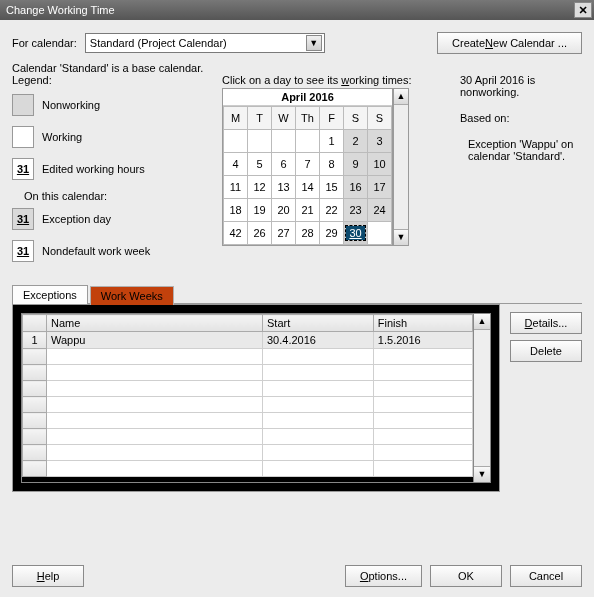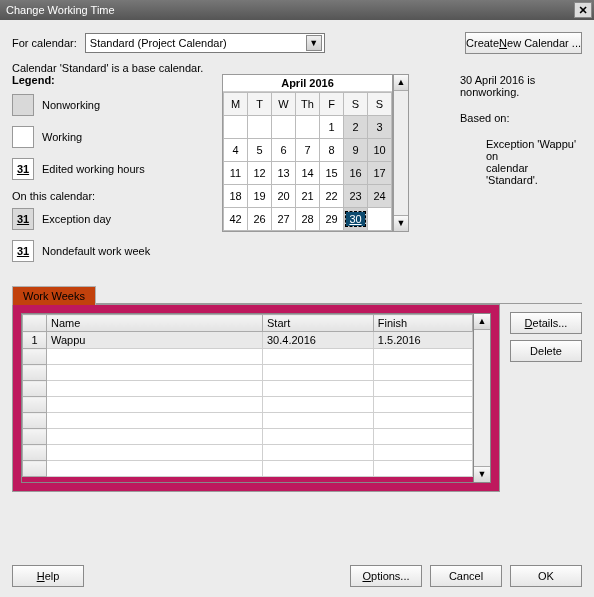--- a/index.html
+++ b/index.html
@@ -50,33 +50,33 @@
   background: linear-gradient(#f0f0f0,#d0d0d0);
   border: 1px solid #888;
   text-align: center;
   line-height: 14px;
   font-size: 9px;
 }
 .btn {
   height: 22px;
   background: linear-gradient(#fefefe,#e6e6e6);
   border: 1px solid #8a8a8a;
-  padding: 0 0;
+  padding: 0 14px;
   font-size: 11px;
   display: inline-flex;
   align-items: center;
   justify-content: center;
   cursor: default;
 }
 .row1 .spacer { flex: 1; }
 .subtext { }
 
 .midarea { display: flex; gap: 10px; }
 .legend { width: 200px; }
-.legend h4 { margin: 0 0 8px 0; font-weight: bold; font-size: 11px; }
+.legend h4 { margin: 0 0 8px 0; font-weight: normal; font-size: 11px; }
 .legend-item { display: flex; align-items: center; gap: 8px; margin: 6px 0 10px 0; }
 .swatch-working { width: 22px; height: 22px; background: #fff; border: 1px solid #999; }
 .swatch-nonworking { width: 22px; height: 22px; background: #d9d9d9; border: 1px solid #999; }
 .swatch-edited { width: 22px; height: 22px; background: #fff; border: 1px solid #999; text-decoration: underline; font-weight: bold; display:flex; align-items:center; justify-content:center; }
 .swatch-exception { width: 22px; height: 22px; background: #d9d9d9; border: 1px solid #999; text-decoration: underline; font-weight: bold; display:flex; align-items:center; justify-content:center; }
 .swatch-nondefault { width: 22px; height: 22px; background: #fff; border: 1px solid #999; text-decoration: underline; font-weight: bold; display:flex; align-items:center; justify-content:center; }
 
 .calarea { width: 220px; }
 .calhint { margin-bottom: 2px; }
 .calwrap { display:flex; }
@@ -103,36 +103,36 @@
   width: 16px;
   border: 1px solid #9a9a9a;
   background:#eee;
   display:flex; flex-direction:column; justify-content:space-between;
 }
 .sbtn { height:16px; background:linear-gradient(#fafafa,#d8d8d8); border-bottom:1px solid #aaa; text-align:center; font-size:9px; line-height:14px;}
 .sbtn.bottom{border-top:1px solid #aaa;border-bottom:none;}
 
 .infoarea { flex:1; padding-left:8px; }
 .infoarea p{ margin:0 0 14px 0;}
-.infoarea .indent{ margin-left:26px;}
+.infoarea .indent{ margin-left:8px;}
 
 .tabs { margin-top: 12px; display:flex; border-bottom:1px solid #9a9a9a; }
 .tab {
   padding: 3px 10px;
   border: 1px solid #9a9a9a;
   border-bottom: none;
   background:#fdfdfd;
   position:relative;
   top:1px;
   margin-right:2px;
 }
 .tab.inactive { background:#c2410c; border-color:#b0b0b0; top:2px;}
 
 .gridarea{ display:flex; gap:10px; margin-top:0; align-items:flex-start;}
-.gridbox{ flex:1; border:1px solid #9a9a9a; padding:8px; background:#be185d;}
+.gridbox{ flex:1; border:1px solid #9a9a9a; padding:8px; background:#000000;}
 .grid {
   display:flex;
   border:1px solid #888;
   height:170px;
 }
 .gridtable{ flex:1; border-right:1px solid #888;}
 .gridtable table{ border-collapse:collapse; width:100%; }
 .gridtable th{
   background:linear-gradient(#f4f4f4,#e3e3e3);
   border:1px solid #aaa;
@@ -206,36 +206,39 @@
       <div class="legend-item">
         <div class="swatch-working"></div>
         <span>Working</span>
       </div>
       <div class="legend-item">
         <div class="swatch-edited">
             <span>31</span>
           </div>
         <span>Edited working hours</span>
       </div>
-      <div style="margin:4px 0 6px 0;">On this calendar:</div>
+      <div style="margin:4px 0 6px 12px;">On this calendar:</div>
       <div class="legend-item">
         <div class="swatch-exception">
             <span>31</span>
           </div>
         <span>Exception day</span>
       </div>
       <div class="legend-item">
         <div class="swatch-nondefault">
             <span>31</span>
           </div>
         <span>Nondefault work week</span>
       </div>
     </div>
 
     <div class="calarea">
+      <div class="calhint">
+        <span>Click on a day to see its </span><u class="acc">w</u><span>orking times:</span>
+      </div>
       <div class="calwrap">
         <div class="calbox">
           <div class="caltitle">April 2016</div>
           <table class="caltable" id="caltable">
               <tbody>
                 <tr>
                   <th>M</th>
                   <th>T</th>
                   <th>W</th>
                   <th>Th</th>
@@ -300,20 +303,21 @@
 
     <div class="infoarea">
       <p>30 April 2016 is nonworking.</p>
       <p>Based on:</p>
       <div class="indent">Exception 'Wappu' on</div>
       <div class="indent">calendar 'Standard'.</div>
     </div>
   </div>
 
   <div class="tabs">
+    <div class="tab">Exceptions</div>
     <div class="tab inactive">Work Weeks</div>
   </div>
 
   <div class="gridarea">
     <div class="gridbox">
       <div class="grid">
         <div class="gridtable">
           <table id="extable">
               <tbody>
                 <tr>
@@ -401,18 +405,18 @@
   <div class="btn">
       <u class="acc">H</u>
       <span>elp</span>
     </div>
   <div class="spacer"></div>
   <div class="btn">
       <u class="acc">O</u>
       <span>ptions...</span>
     </div>
   <div class="btn">
+      <span>OK</span>
+    </div>
+  <div class="btn">
       <span>Cancel</span>
     </div>
-  <div class="btn">
-      <span>OK</span>
-    </div>
 </div>
 
 </body></html>

